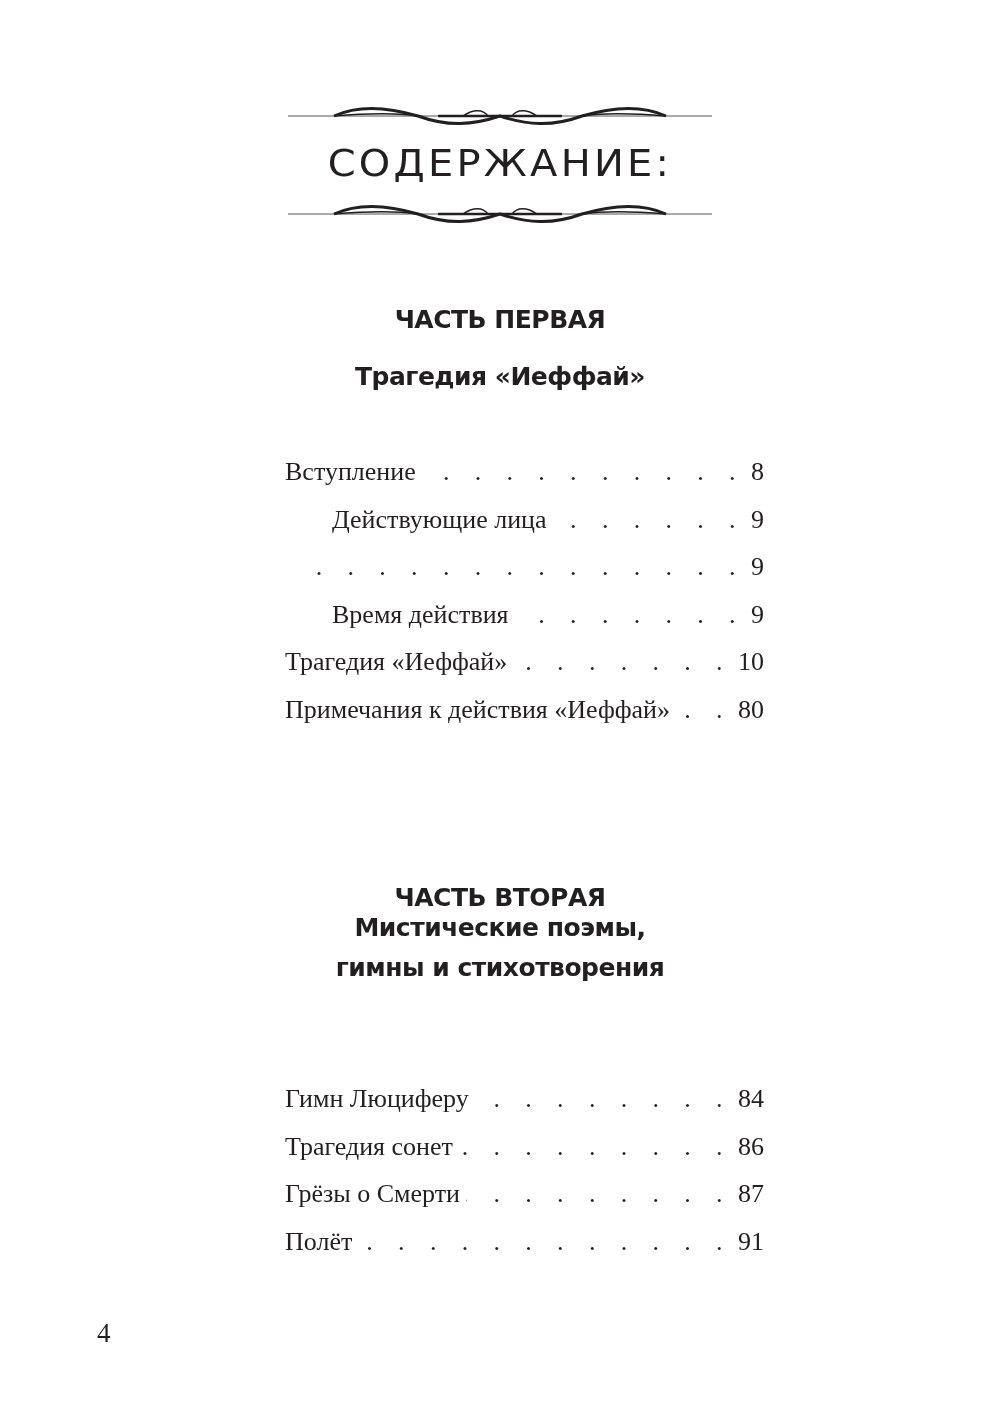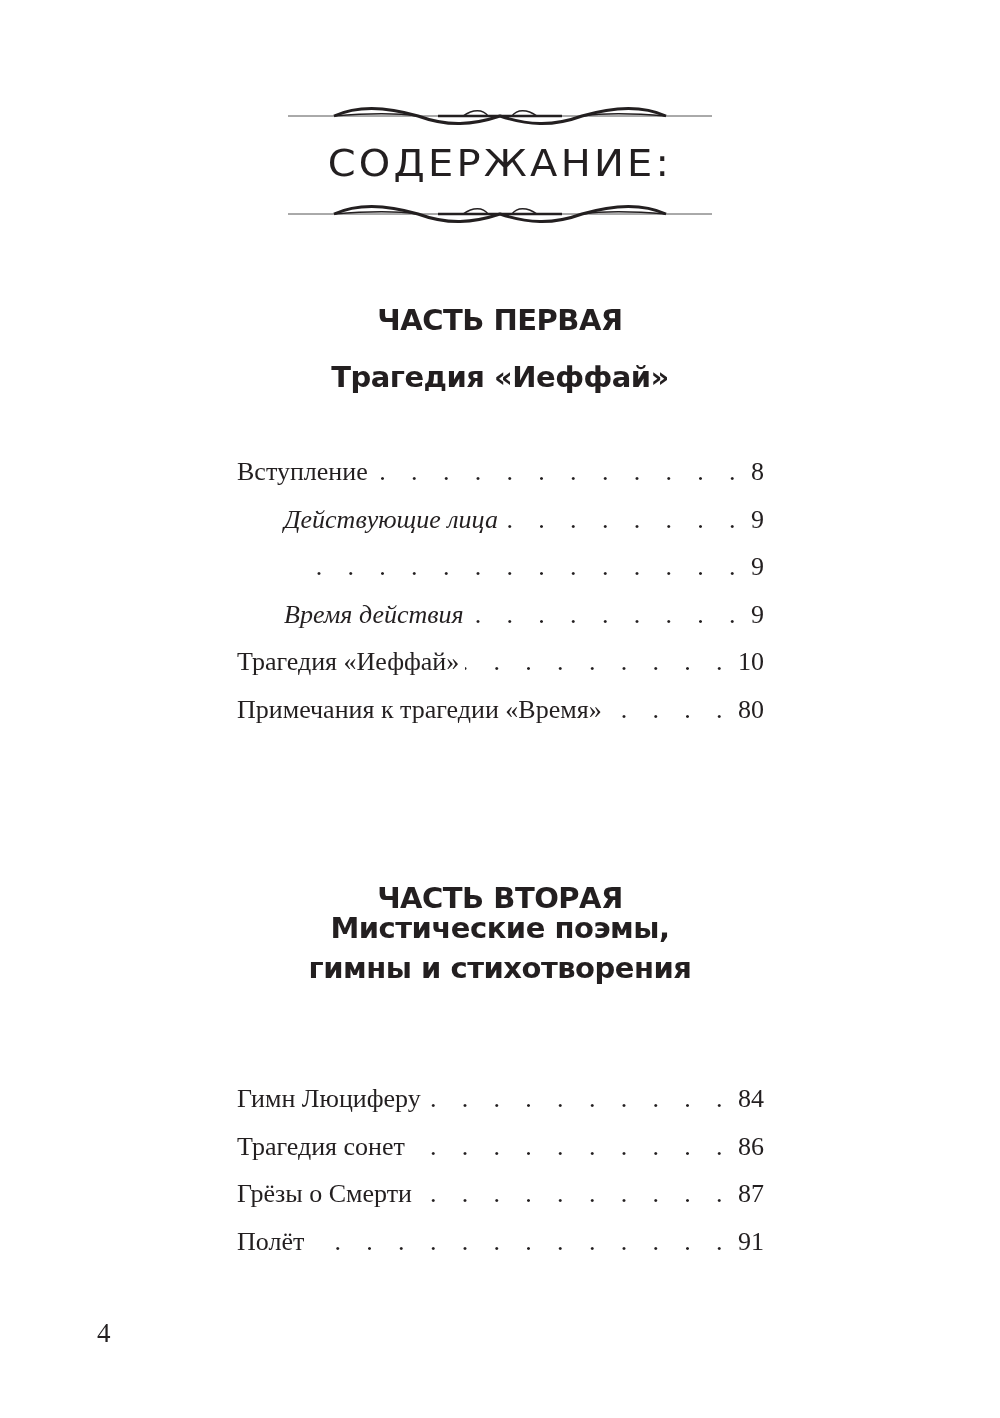--- a/index.html
+++ b/index.html
@@ -5,31 +5,31 @@
     html, body { margin: 0; padding: 0; background: #ffffff; }
     body { width: 1000px; height: 1418px; position: relative; overflow: hidden; color: #231f20; }
     .ornament { position: absolute; left: 288px; width: 424px; height: 30px; }
     .title {
       position: absolute; left: 0; width: 1000px; top: 138px; text-align: center;
       font-family: "DejaVu Sans", sans-serif; font-size: 37px; letter-spacing: 3px;
       font-weight: normal; line-height: 52px; transform: scaleX(1.08);
     }
     .part-head {
       position: absolute; left: 0; width: 1000px; text-align: center;
-      font-family: "DejaVu Sans", sans-serif; font-weight: bold; font-size: 29px; line-height: 48px;
+      font-family: "DejaVu Sans", sans-serif; font-weight: bold; font-size: 25px; line-height: 48px;
       letter-spacing: -0.5px;
     }
     .toc { position: absolute; left: 237px; width: 527px; }
     .entry {
       display: flex; align-items: baseline; height: 47.6px;
       font-family: "Liberation Serif", serif; font-size: 26px; line-height: 47.6px;
     }
-    .entry.italic .label { font-style: italic; }
+    .entry.italic .label { }
     .entry.indent { padding-left: 47px; }
-    .label { white-space: nowrap; }
+    .label { white-space: nowrap; margin-left: 48px; }
     .leader {
       flex: 1; overflow: hidden; white-space: nowrap; margin: 0 6px;
       letter-spacing: 9.4px; direction: rtl; text-align: left;
     }
     .page { white-space: nowrap; }
     .folio {
       position: absolute; left: 97px; top: 1318px;
       font-family: "Liberation Serif", serif; font-size: 27px;
     }
   </style>
@@ -80,21 +80,21 @@
     <span class="label">Время действия</span>
     <span class="leader">. . . . . . . . . . . . . . . . . . . . . . . . . . . . . . . . . . . . . . . .</span>
     <span class="page">9</span>
   </div>
   <div class="entry">
     <span class="label">Трагедия «Иеффай»</span>
     <span class="leader">. . . . . . . . . . . . . . . . . . . . . . . . . . . . . . . . . . . . . . . .</span>
     <span class="page">10</span>
   </div>
   <div class="entry">
-    <span class="label">Примечания к трагедии «Время»</span>
+    <span class="label">Примечания к действия «Иеффай»</span>
     <span class="leader">. . . . . . . . . . . . . . . . . . . . . . . . . . . . . . . . . . . . . . . .</span>
     <span class="page">80</span>
   </div>
 </div>
 
 <div class="part-head" style="top:874px">ЧАСТЬ ВТОРАЯ</div>
 <div class="part-head" style="top:904px">Мистические поэмы,</div>
 <div class="part-head" style="top:944px">гимны и стихотворения</div>
 
 <div class="toc" style="top:1075px">

